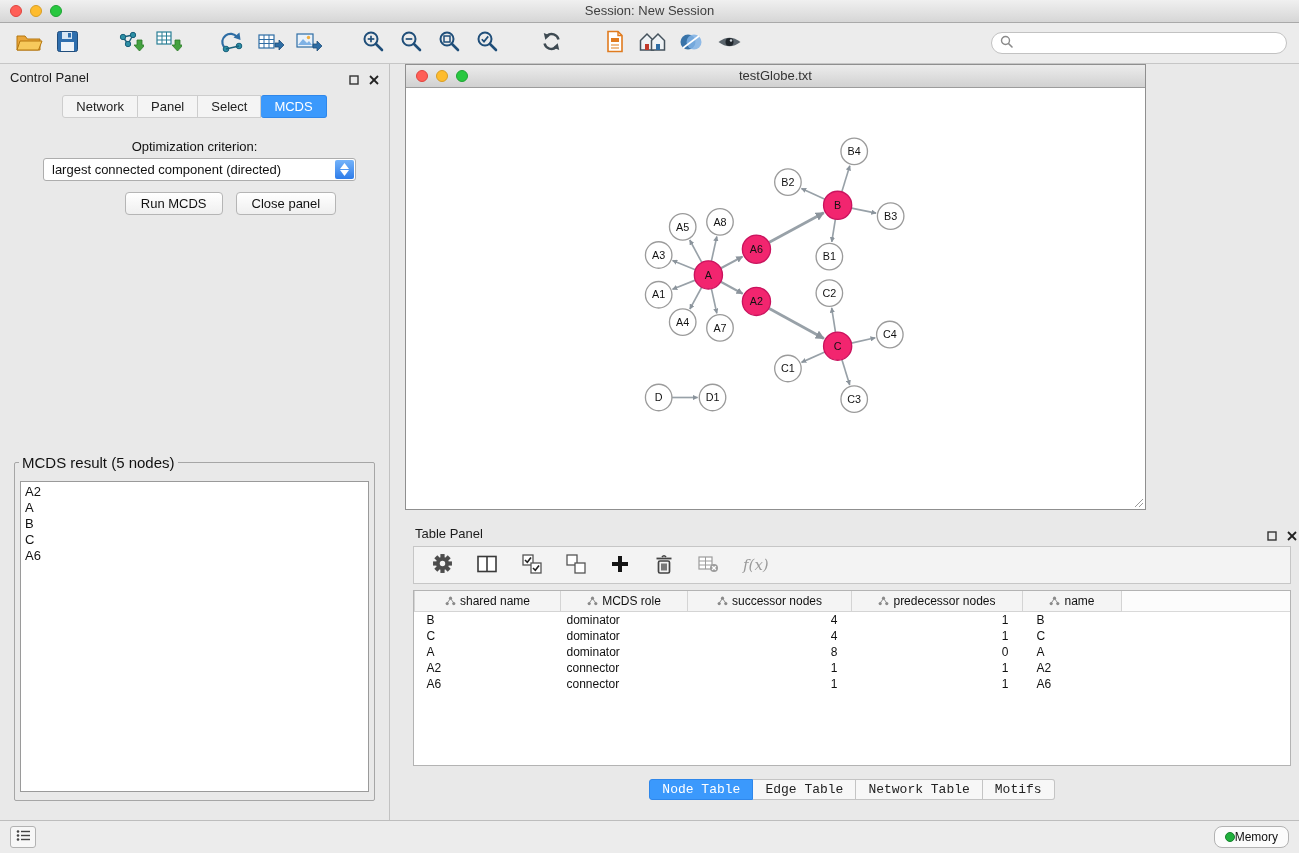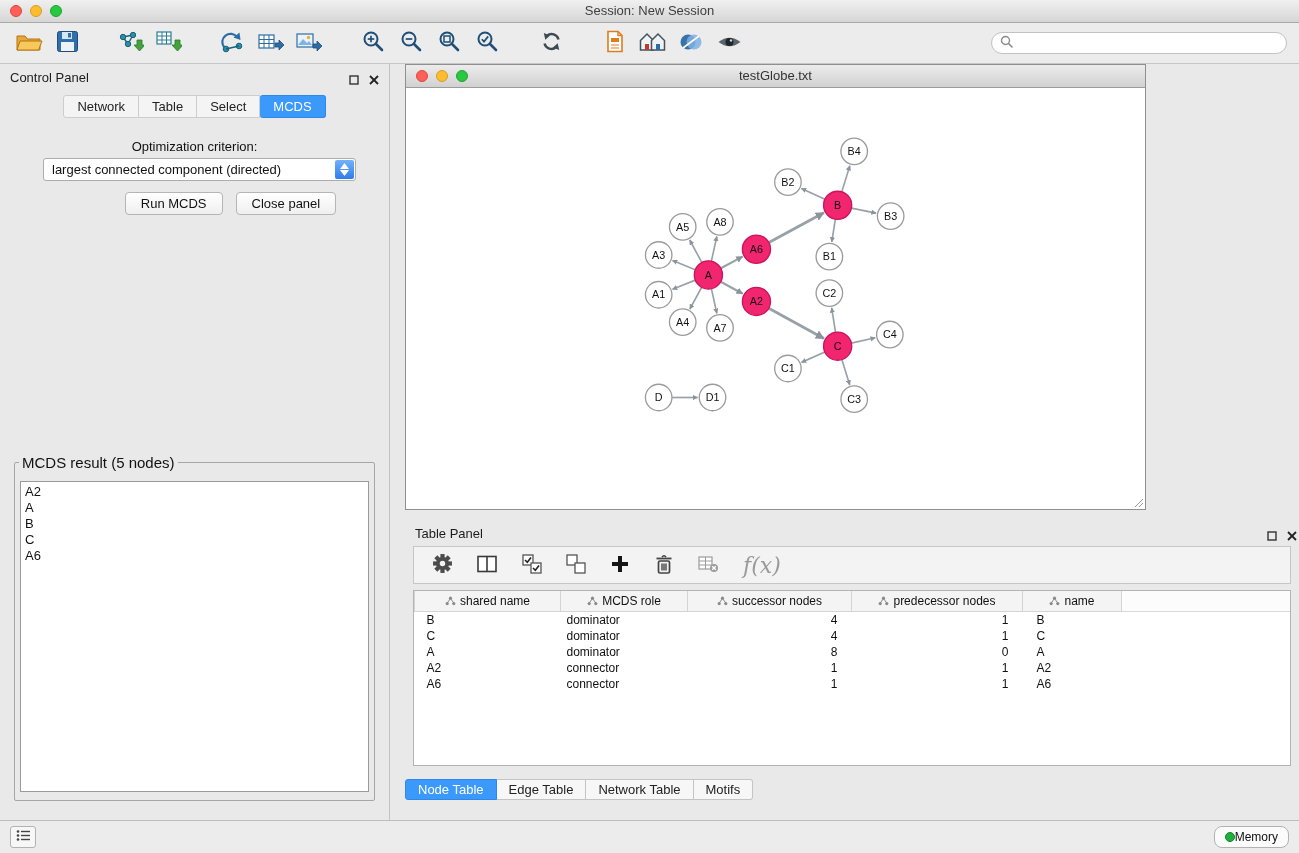--- a/index.html
+++ b/index.html
@@ -46,36 +46,36 @@
   .nw-titlebar{position:relative;height:22px;background:linear-gradient(#ececec,#d1d1d1);border-bottom:1px solid #9c9c9c;}
   .nw-title{text-align:center;line-height:22px;font-size:13px;color:#333;}
   .nw-canvas{position:absolute;top:23px;left:0;right:0;bottom:0;background:#fff;}
   .nw-canvas svg{width:100%;height:100%;display:block;font-family:"Liberation Sans",sans-serif;}
   .resize-grip{position:absolute;right:1px;bottom:1px;}
 
   
   .table-panel{position:absolute;left:405px;top:520px;width:894px;height:292px;}
   .tp-toolbar{position:absolute;top:26px;left:8px;right:8px;height:38px;background:#f3f3f3;border:1px solid #c6c6c6;display:flex;align-items:center;gap:20px;padding-left:16px;box-sizing:border-box;}
   .tp-toolbar .tb-btn{margin:0;min-width:24px;height:28px;}
-  .fx{font-family:"DejaVu Serif",serif;font-style:italic;font-size:22px;color:#9a9a9a;}
+  .fx{font-family:"DejaVu Serif",serif;font-style:italic;font-size:15px;color:#9a9a9a;}
   .table-wrap{position:absolute;top:70px;left:8px;right:8px;bottom:46px;background:#fff;border:1px solid #b3b3b3;overflow:hidden;box-sizing:border-box;}
   .table-wrap table{width:100%;table-layout:fixed;border-collapse:collapse;font-size:12px;}
   .table-wrap th{background:#f4f4f4;border:1px solid #d4d4d4;border-top:none;font-weight:normal;height:20px;padding:0 4px;white-space:nowrap;overflow:hidden;font-size:12px;}
   .table-wrap th.filler{background:#fcfcfc;border:none;border-bottom:1px solid #d9d9d9;}
   .table-wrap th svg{vertical-align:-1px;margin-right:4px;}
   .table-wrap td{height:16px;padding:0 6px;white-space:nowrap;overflow:hidden;}
   .table-wrap th:nth-child(1),.table-wrap td:nth-child(1){width:137px;}
   .table-wrap th:nth-child(2),.table-wrap td:nth-child(2){width:118px;}
   .table-wrap th:nth-child(3),.table-wrap td:nth-child(3){width:155px;}
   .table-wrap th:nth-child(4),.table-wrap td:nth-child(4){width:162px;}
   .table-wrap th:nth-child(5),.table-wrap td:nth-child(5){width:90px;}
   .table-wrap td.col0{padding-left:12px;}
   .table-wrap td.col2,.table-wrap td.col3{text-align:right;padding-right:14px;}
   .table-wrap td.col4{padding-left:14px;}
-  .tp-tabs{position:absolute;bottom:12px;width:100%;display:flex;justify-content:flex-start;}
+  .tp-tabs{position:absolute;bottom:12px;width:100%;display:flex;justify-content:center;font-family:Liberation Mono, monospace;}
   .tp-tab{font-size:13px;padding:2px 12px;background:#f7f7f7;border:1px solid #c4c4c4;border-left:none;color:#222;}
   .tp-tab:first-child{border-left:1px solid #c4c4c4;border-radius:3px 0 0 3px;}
   .tp-tab:last-child{border-radius:0 3px 3px 0;}
   .tp-tab.active{background:#3b99fc;border-color:#2f87ea;color:#fff;}
 
   
   .statusbar{position:absolute;left:0;right:0;top:820px;height:33px;background:#ececec;border-top:1px solid #bdbdbd;}
   .sb-left-btn{position:absolute;left:10px;top:5px;width:26px;height:22px;border:1px solid #b2b2b2;border-radius:3px;background:#f7f7f7;display:flex;align-items:center;justify-content:center;}
   .memory-btn{position:absolute;right:10px;top:5px;height:22px;border:1px solid #b2b2b2;border-radius:8px;background:#fbfbfb;display:flex;align-items:center;gap:0;padding:0 10px;font-size:12px;color:#111;box-sizing:border-box;}
   .memory-dot{width:10px;height:10px;border-radius:50%;background:#1faf3c;border:1px solid #15822c;box-sizing:border-box;}
@@ -247,21 +247,21 @@
               <rect x="1" y="1" width="8" height="8" fill="none" stroke="#333" stroke-width="1.4"></rect>
             </svg></span>
         <span><svg width="10" height="10" viewBox="0 0 10 10">
               <line x1="1" y1="1" x2="9" y2="9" stroke="#222" stroke-width="1.8"></line>
               <line x1="9" y1="1" x2="1" y2="9" stroke="#222" stroke-width="1.8"></line>
             </svg></span>
       </div>
     </div>
     <div class="cp-tabs">
       <div class="cp-tab">Network</div>
-      <div class="cp-tab">Table</div>
+      <div class="cp-tab">Panel</div>
       <div class="cp-tab">Select</div>
       <div class="cp-tab active">MCDS</div>
     </div>
     <div class="cp-opt-label">Optimization criterion:</div>
     <div class="cp-select">
       <div class="value">largest connected component (directed)</div>
       <div class="stepper">
         <svg width="9" height="6" viewBox="0 0 9 6">
             <polygon points="4.5,0 9,6 0,6" fill="#fff"></polygon>
           </svg>

